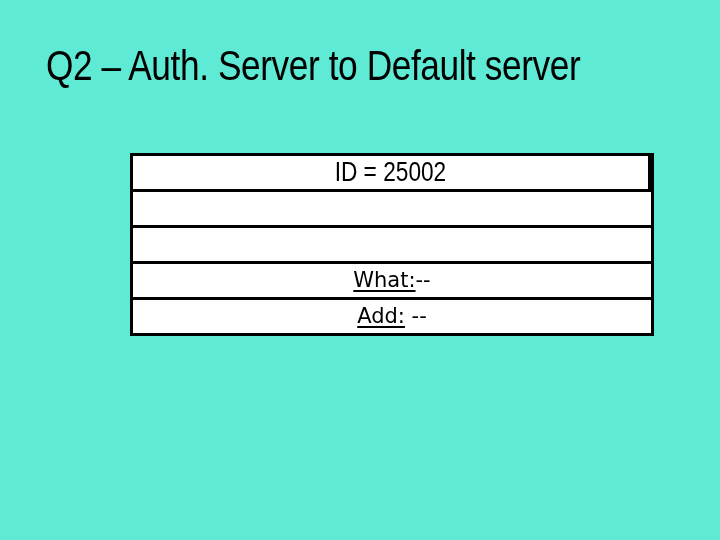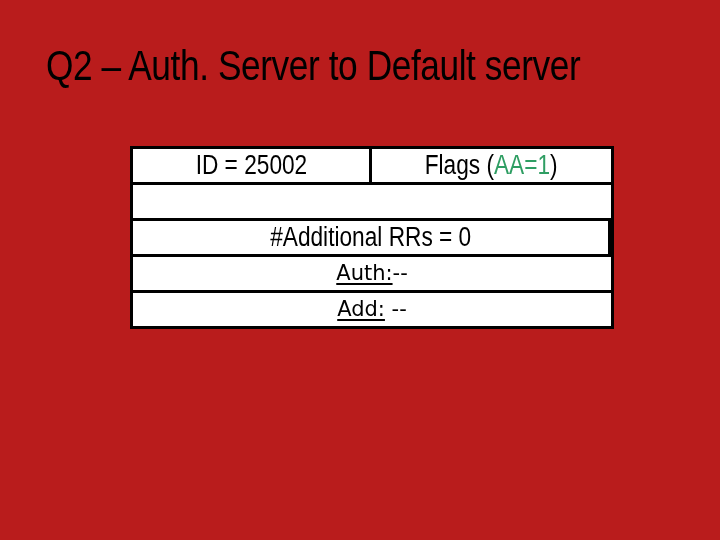--- a/index.html
+++ b/index.html
@@ -10,42 +10,42 @@
     background: #ffffff;
     overflow: hidden;
     font-family: "Liberation Sans", sans-serif;
   }
   * { box-sizing: border-box; }
 
   .slide {
     position: relative;
     width: 720px;
     height: 540px;
-    background: #b91c1c;
+    background: #5eead4;
   }
 
   .title {
     position: absolute;
     left: 46px;
     top: 42px;
     margin: 0;
     font-size: 42px;
     font-weight: 400;
     color: #000000;
     letter-spacing: -0.5px;
     white-space: nowrap;
     transform: scaleX(0.84);
     transform-origin: left top;
   }
 
   .dns-table {
     position: absolute;
     left: 130px;
-    top: 146px;
-    width: 484px;
+    top: 153px;
+    width: 524px;
     border: 3px solid #000000;
     background: #ffffff;
   }
 
   .row {
     display: flex;
     height: 36px;
     border-bottom: 3px solid #000000;
     align-items: stretch;
   }
@@ -96,39 +96,33 @@
 <div class="slide">
 
   <h1 class="title">Q2 – Auth. Server to Default server</h1>
 
   <div class="dns-table">
 
     <div class="row cols">
       <div class="cell">
         <span class="ct">ID = 25002</span>
       </div>
-      <div class="cell">
-        <span class="ct"><span>Flags (</span><span class="green">AA=1</span><span>)</span></span>
-      </div>
     </div>
 
     <div class="row cols">
     </div>
 
     <div class="row cols">
-      <div class="cell">
-        <span class="ct">#Additional RRs = 0</span>
-      </div>
     </div>
 
 
 
     <div class="row alt">
       <div class="cell">
-        <span class="ct"><span class="ul">Auth:</span><span>--</span></span>
+        <span class="ct"><span class="ul">What:</span><span>--</span></span>
       </div>
     </div>
 
     <div class="row alt">
       <div class="cell">
         <span class="ct"><span class="ul">Add:</span><span> --</span></span>
       </div>
     </div>
 
   </div>

